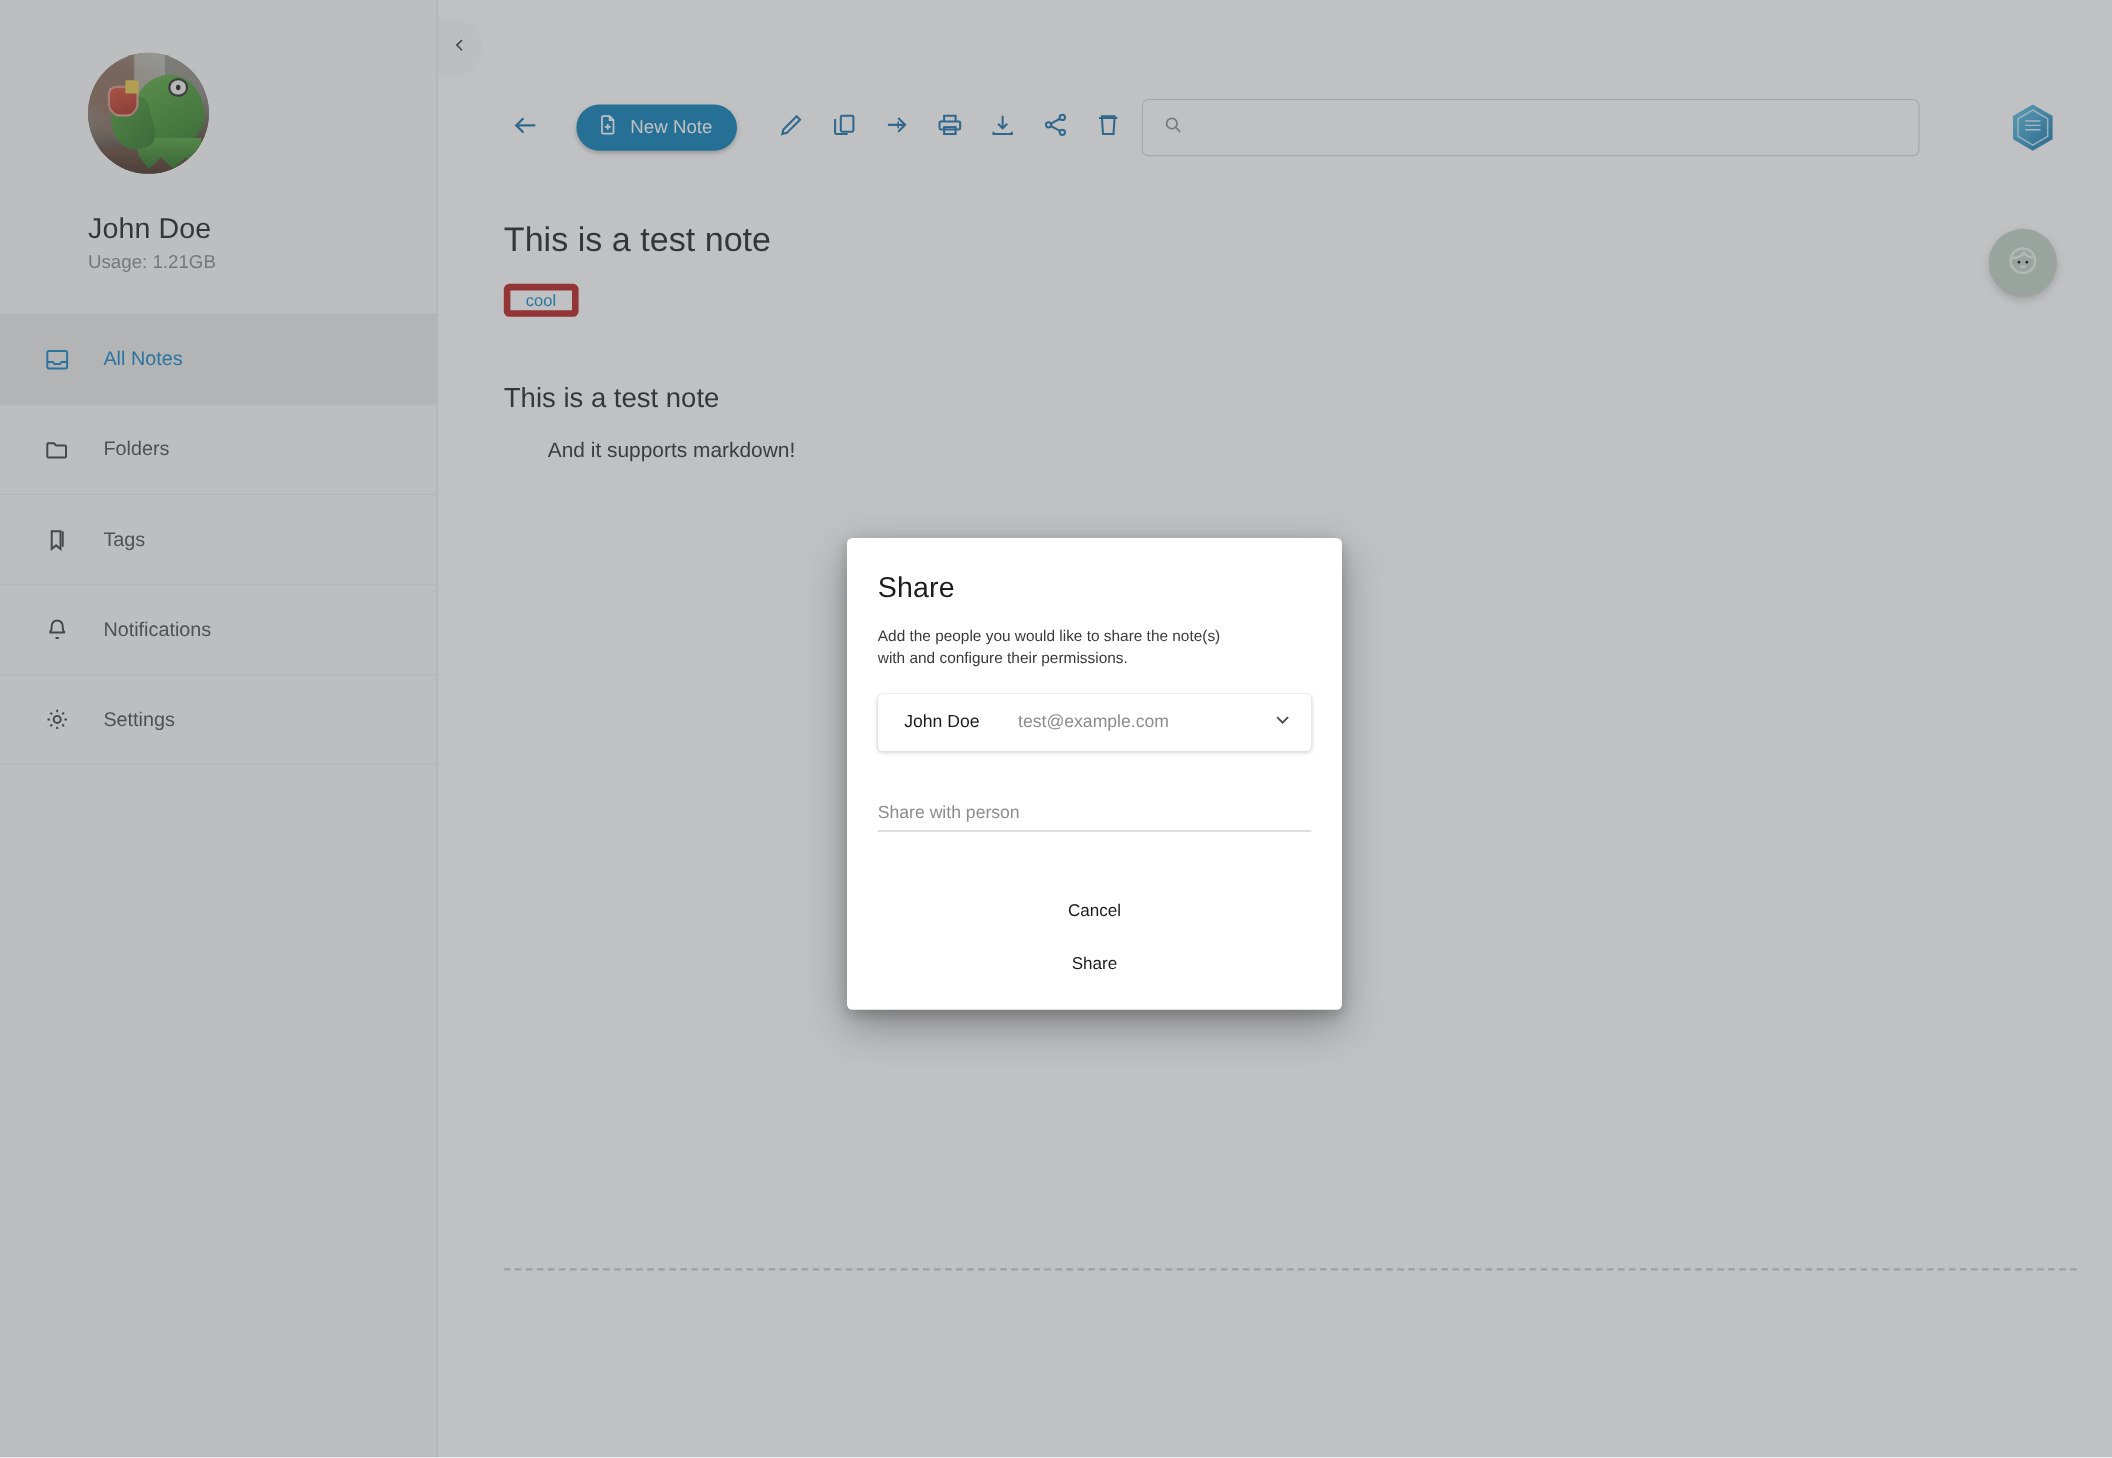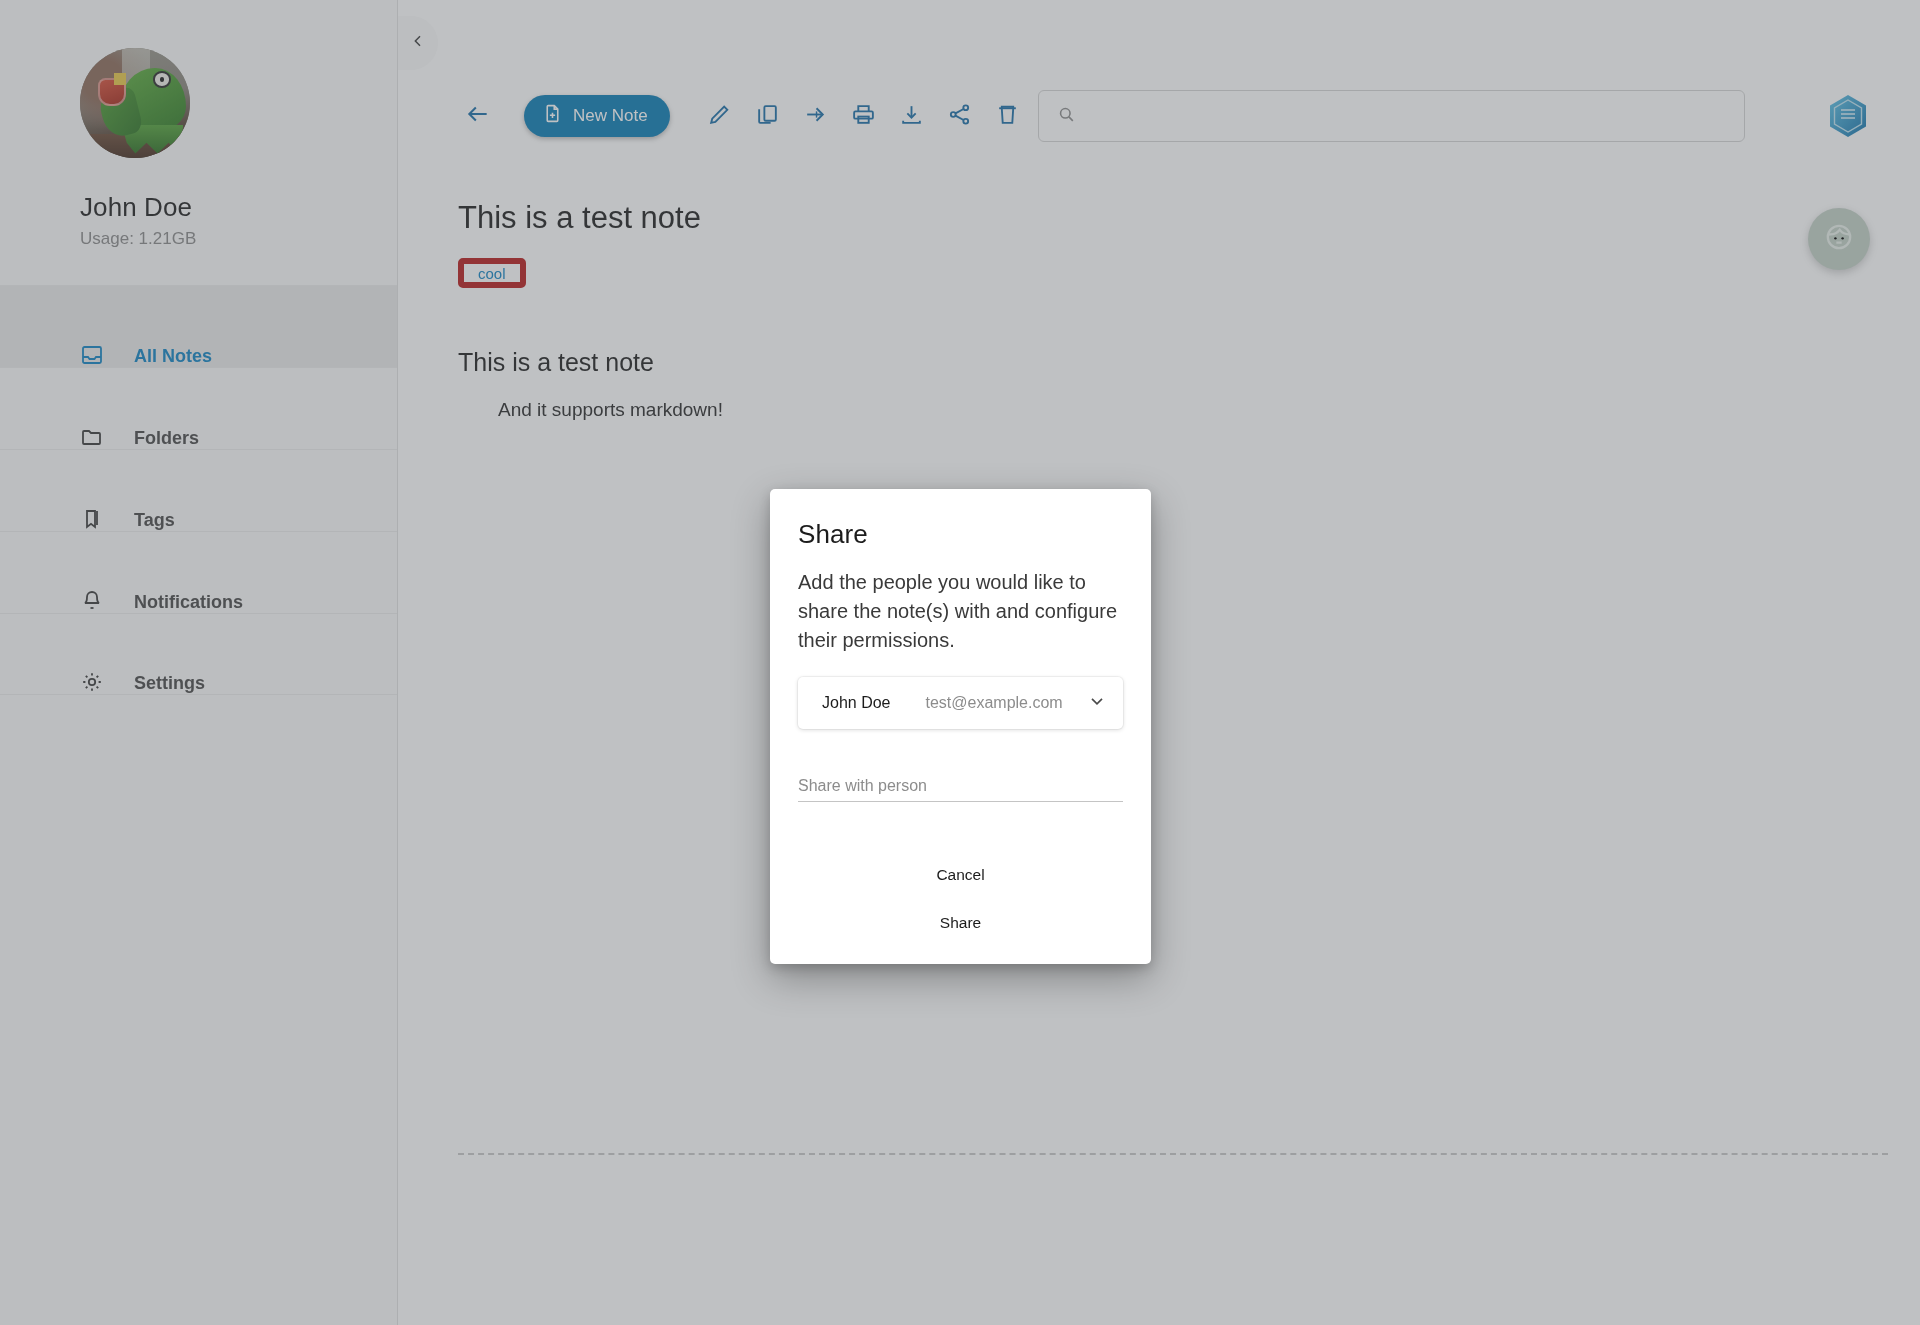--- a/index.html
+++ b/index.html
@@ -112,29 +112,28 @@
   .profile-usage {
     margin-top: 6px;
     font-size: 17px;
     color: #8a8a8a;
   }
 
   .nav-list { margin-top: 36px; }
 
   .nav-item {
     display: flex;
-    align-items: flex-end;
+    align-items: center;
     height: 82px;
-    padding-left: 80px;
+    padding-left: 40px;
     gap: 30px;
     border-top: 1px solid #ececec;
     cursor: pointer;
     color: #4a4a4a;
     font-size: 18px;
-    font-weight: bold;
   }
   .nav-item:last-child { border-bottom: 1px solid #ececec; }
   .nav-item.active {
     background: #eaeaea;
     color: #1184c4;
   }
   .nav-item.active .nav-icon svg { stroke: #1184c4; }
   .nav-icon { width: 24px; height: 24px; display: flex; }
   .nav-icon svg { width: 24px; height: 24px; stroke: #3b3b3b; fill: none; stroke-width: 1.8; }
 
@@ -292,36 +291,36 @@
   #overlay {
     position: absolute;
     inset: 0;
     background: rgba(86, 92, 98, 0.38);
     z-index: 50;
   }
 
   #share-modal {
     position: absolute;
     left: 770px; top: 489px;
-    width: 381px;
+    width: 450px;
     background: #ffffff;
     border-radius: 5px;
     box-shadow: 0 14px 38px rgba(0,0,0,.30), 0 4px 12px rgba(0,0,0,.18);
     padding: 30px 28px 24px 28px;
     z-index: 60;
   }
   .modal-title {
     font-size: 26px;
     font-weight: 400;
     color: #1c1c1c;
     letter-spacing: .1px;
   }
   .modal-desc {
     margin-top: 18px;
-    font-size: 20px;
+    font-size: 14px;
     line-height: 1.45;
     color: #3a3a3a;
     max-width: 330px;
   }
   .perm-row {
     margin-top: 22px;
     height: 52px;
     background: #ffffff;
     border-radius: 5px;
     box-shadow: 0 1px 4px rgba(0,0,0,.14), 0 0 0 1px rgba(0,0,0,.04);

